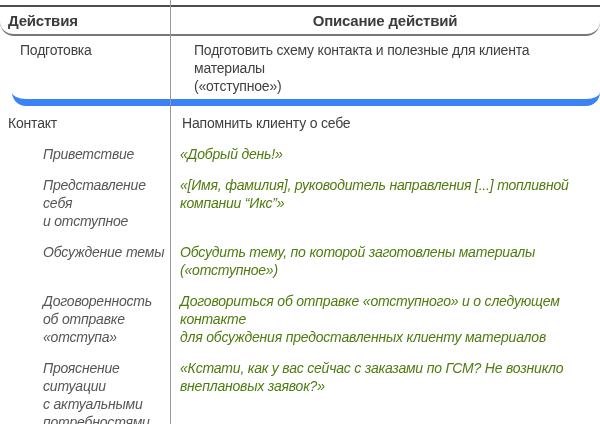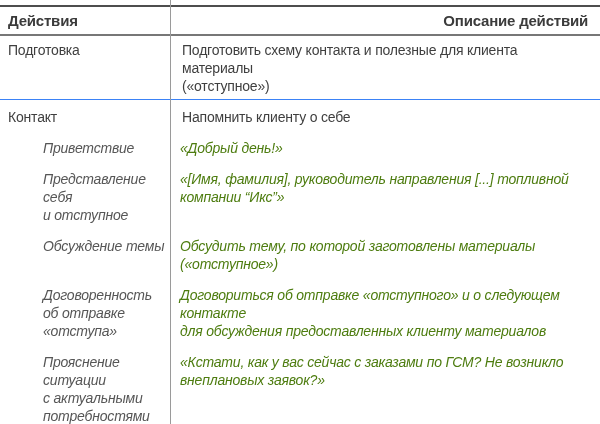--- a/index.html
+++ b/index.html
@@ -27,52 +27,54 @@
     position: absolute;
     left: 170px;
     top: -7px;
     bottom: 0;
     width: 1px;
     background: #9a9a9a;
   }
   .row {
     display: flex;
     align-items: stretch;
+    border-radius: 14px;
   }
   .row-header {
     height: 27px;
     border-bottom: 2px solid #777777;
     align-items: center;
     font-weight: bold;
     font-size: 15px;
     color: #3b3b3b;
   }
   .row-prep {
-    border-bottom: 1px solid #3b82f6;
+    border-bottom: 7px solid #3b82f6;
     padding: 5px 0 4px 0;
+    margin-left: 12px;
   }
   .row-contact {
     border-bottom: 1px solid #9a9a9a;
     padding: 8px 0 10px 0;
   }
   .c1 {
     width: 170px;
     flex-shrink: 0;
     padding-left: 8px;
     padding-right: 4px;
     box-sizing: border-box;
   }
   .c2 {
     flex: 1;
     padding-left: 12px;
     padding-right: 8px;
     box-sizing: border-box;
   }
   .c2-center {
-    text-align: right;
+    text-align: center;
     padding-right: 12px;
   }
   .txt {
     line-height: 18px;
     white-space: pre-line;
   }
   .steps .pair {
     display: flex;
     margin-top: 13px;
   }

